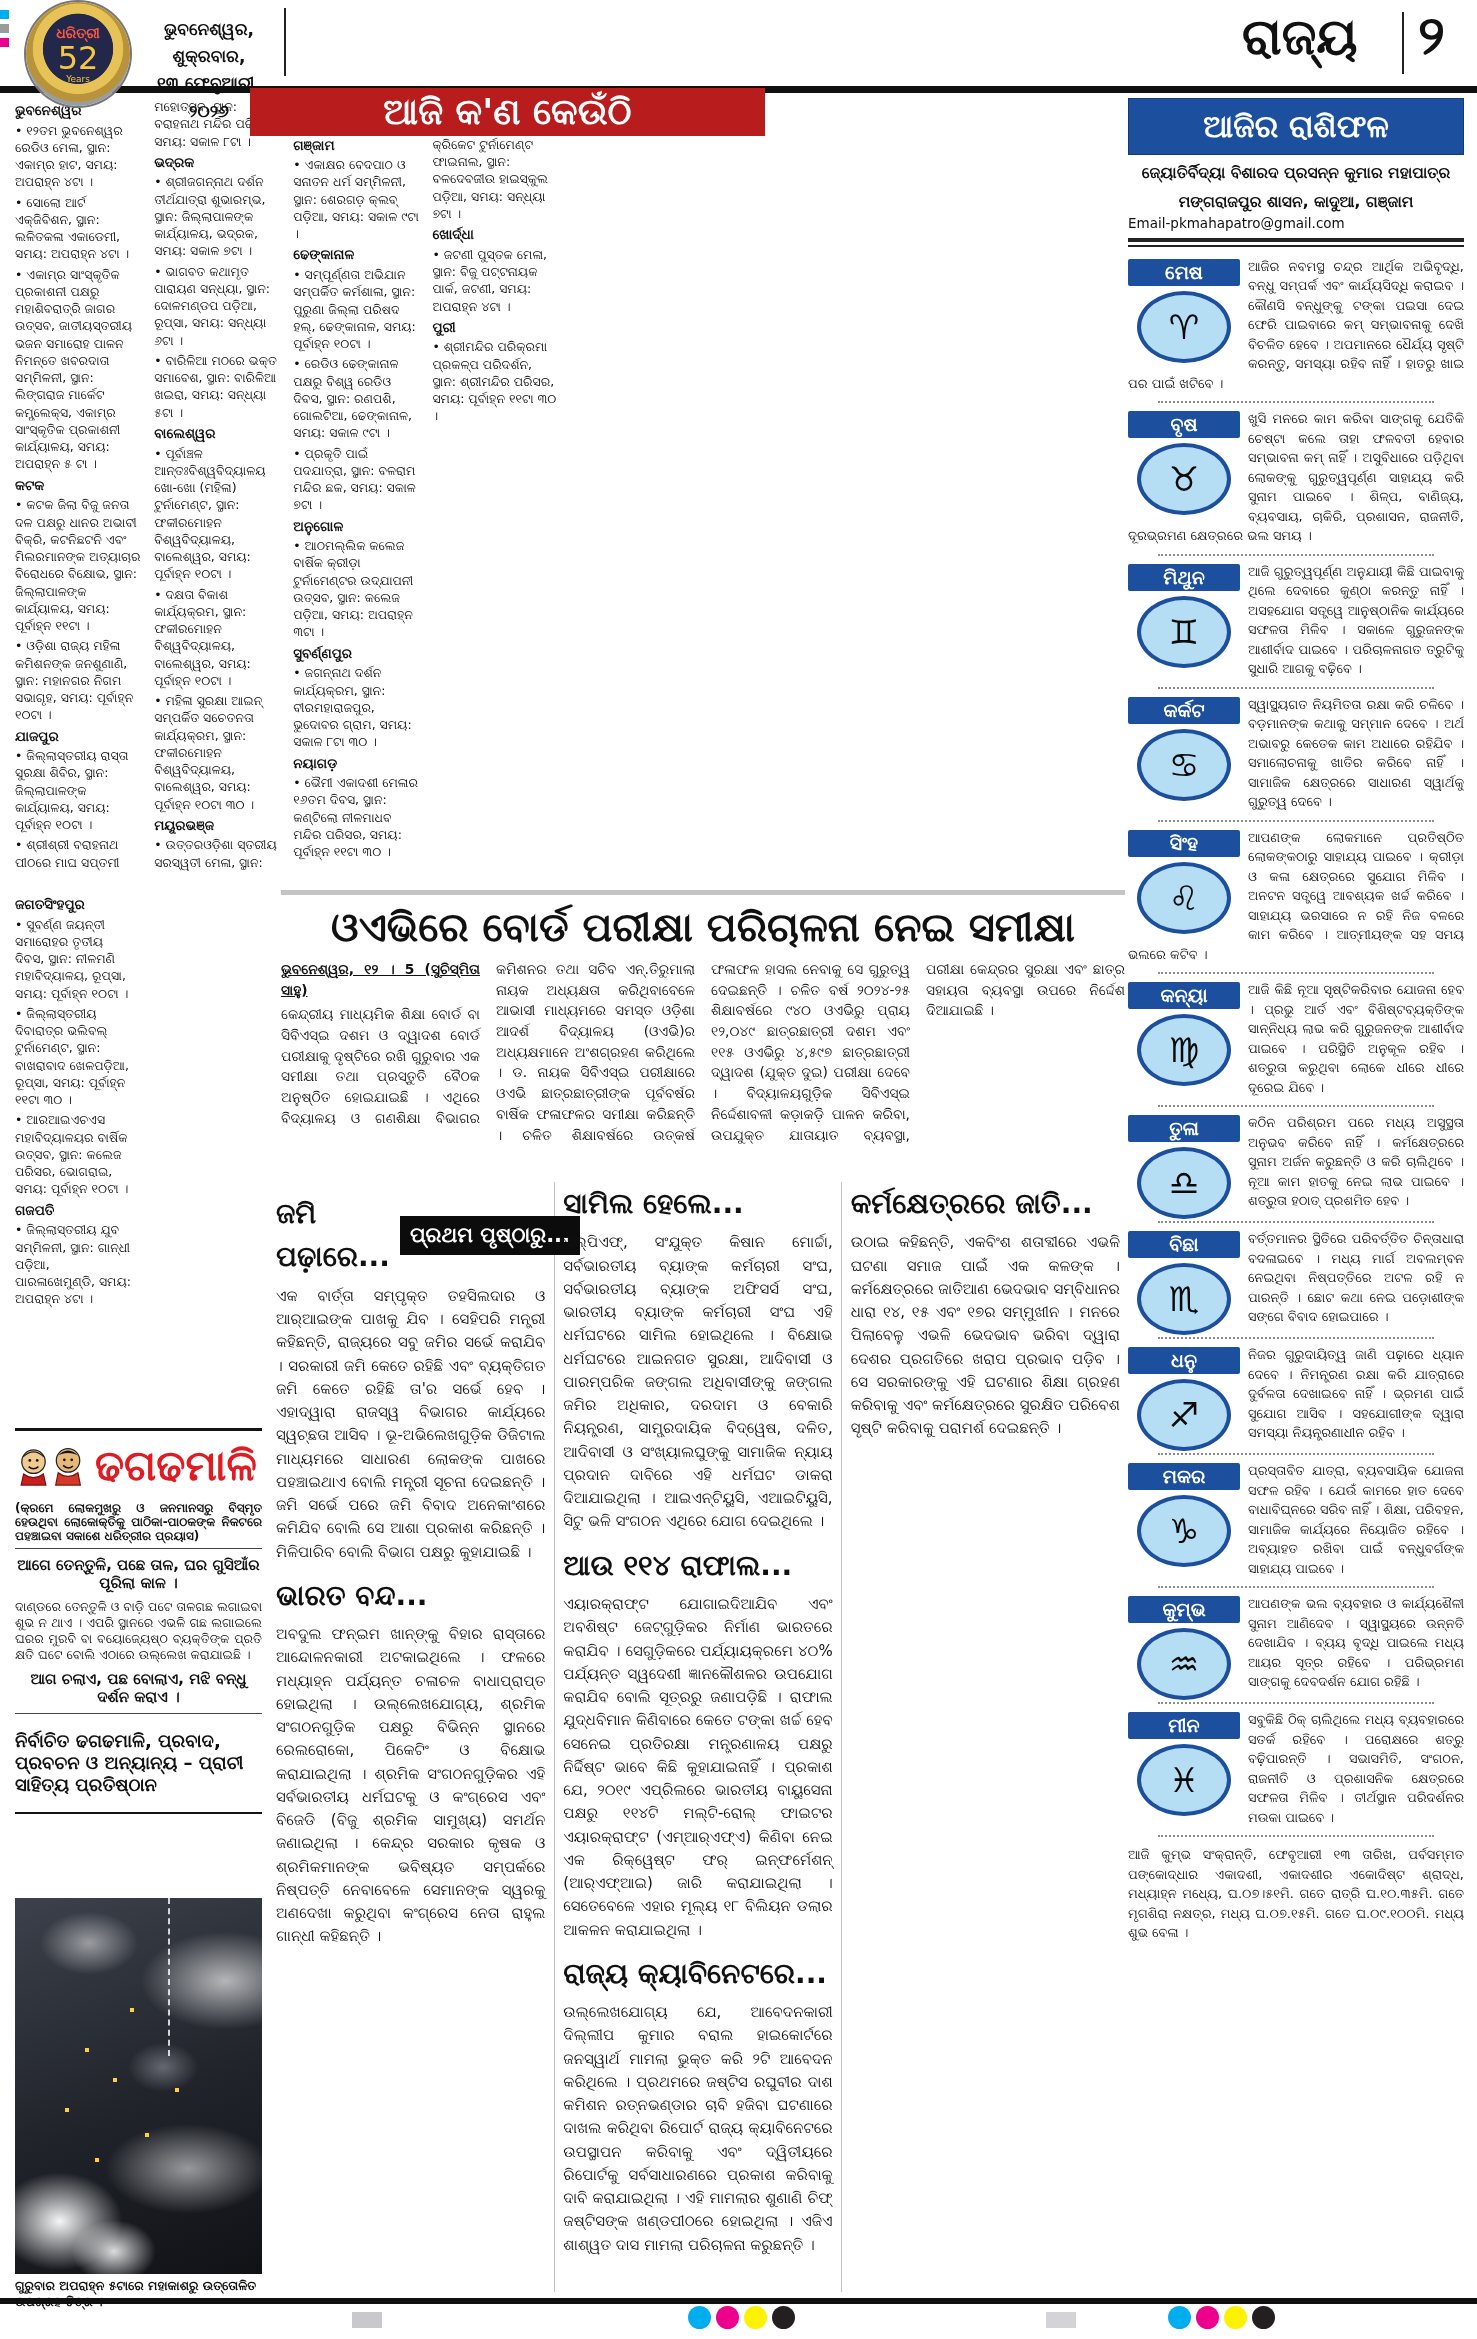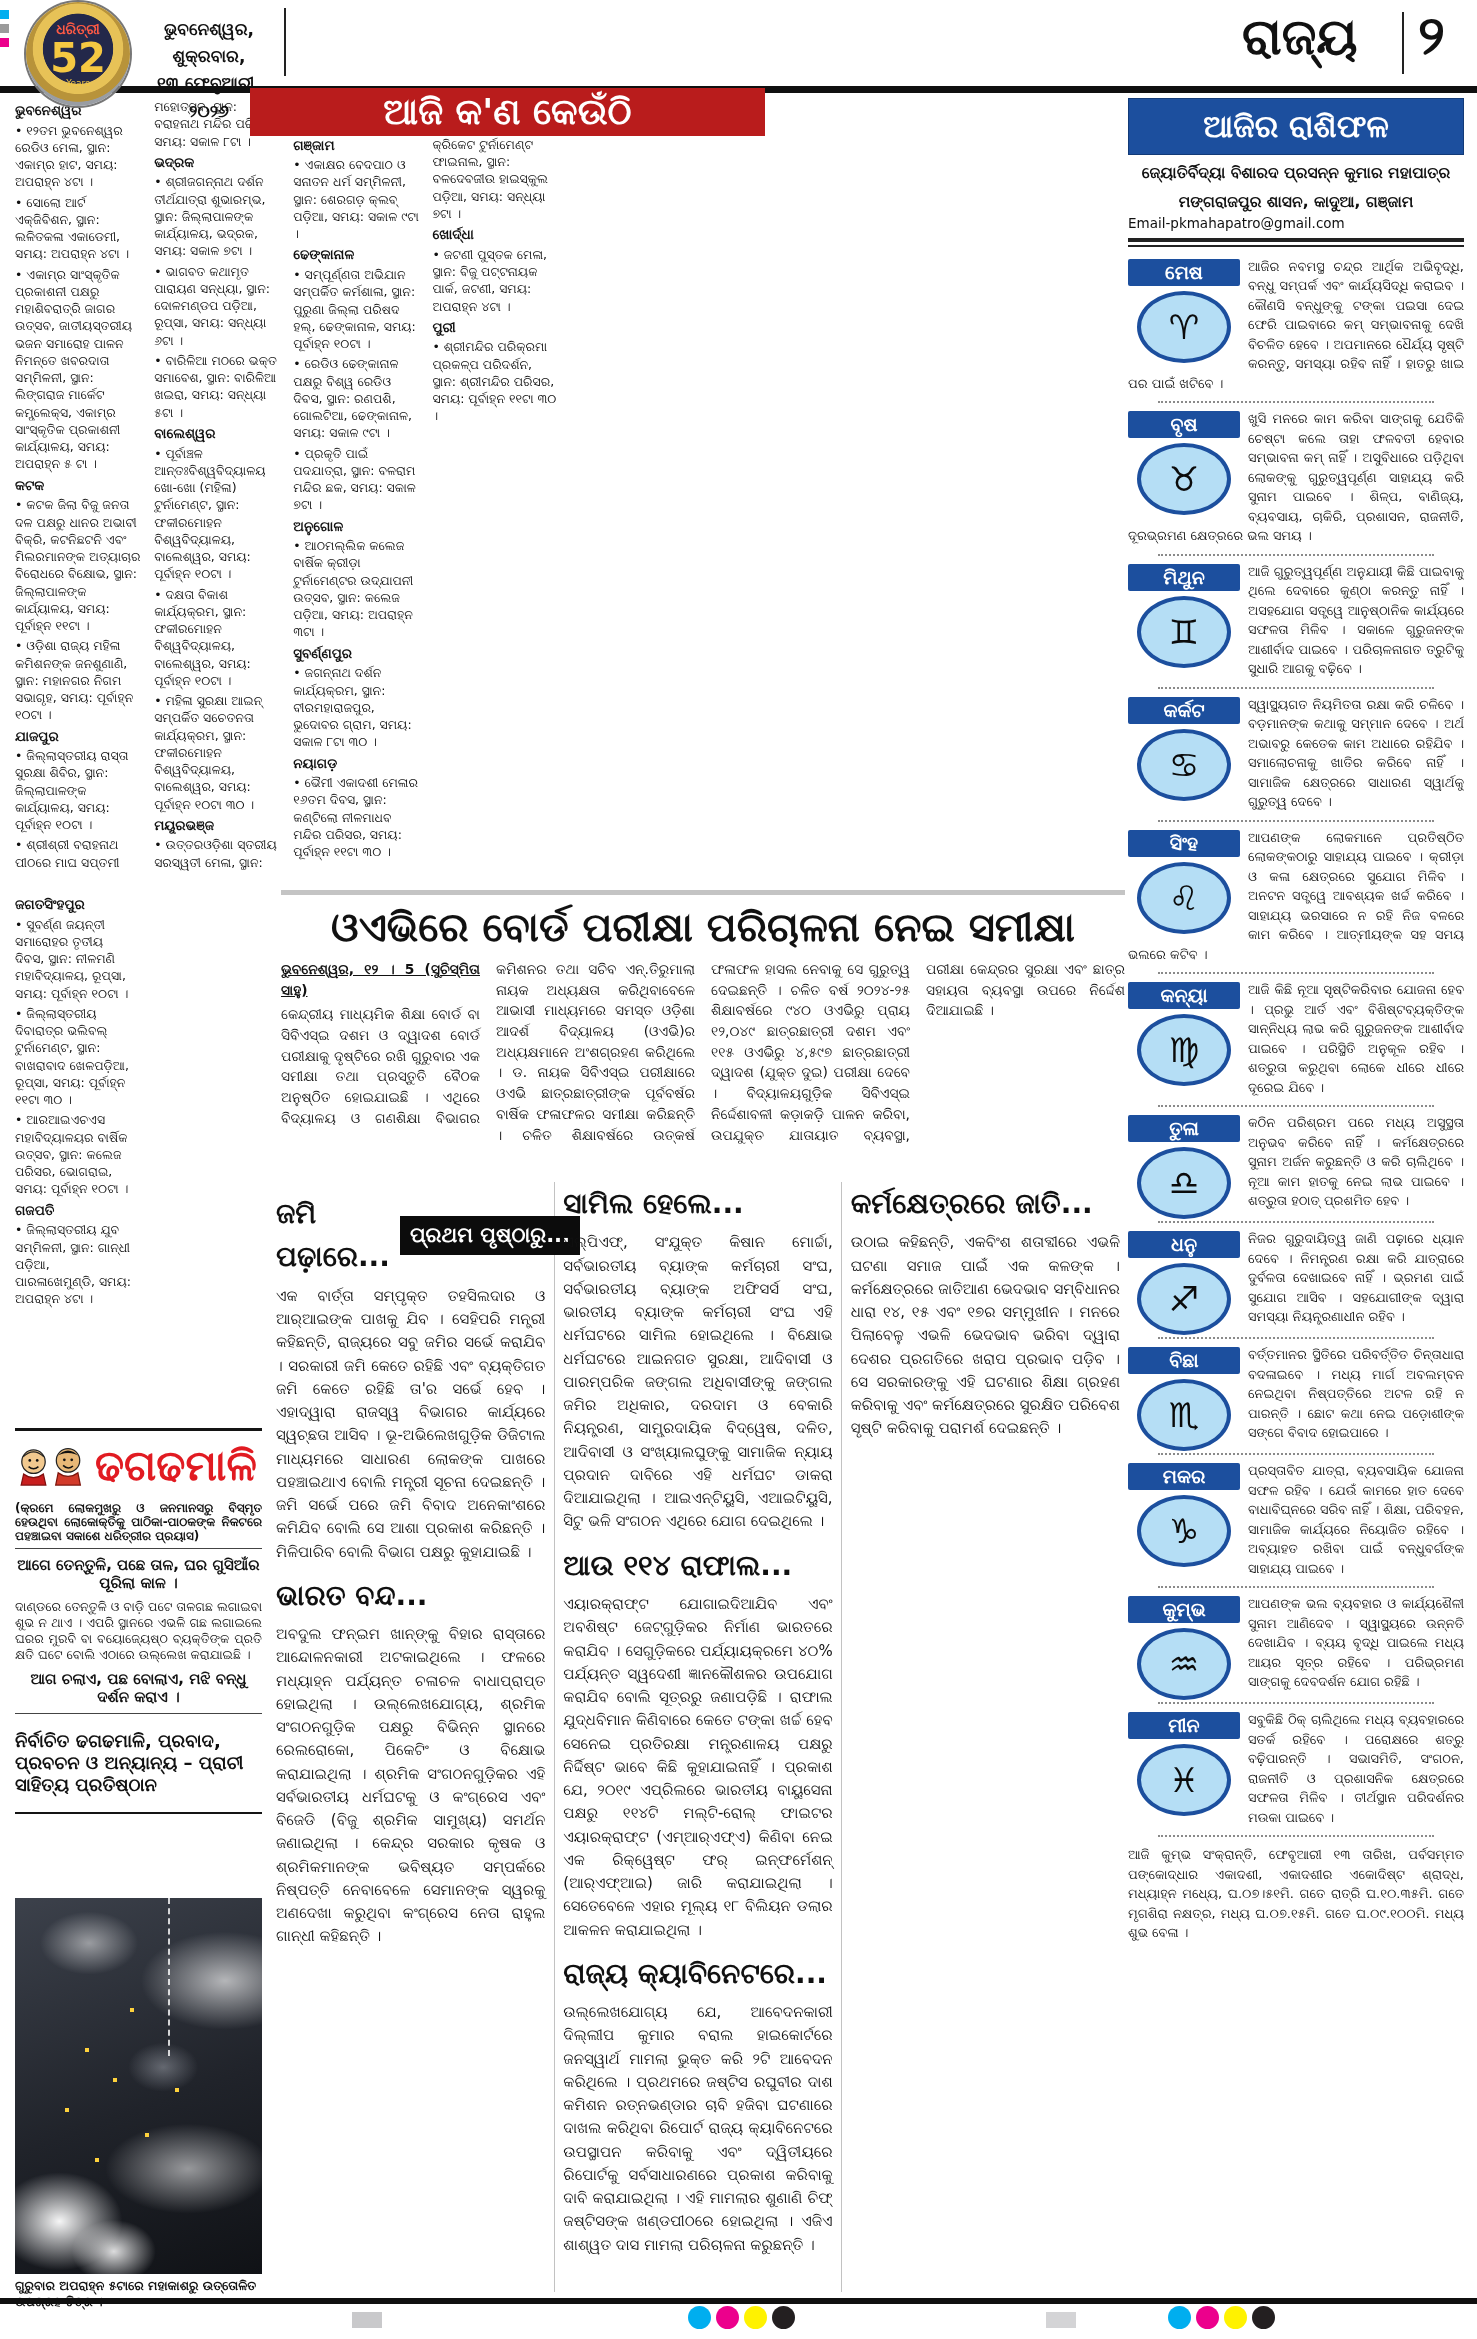--- a/index.html
+++ b/index.html
@@ -5,21 +5,21 @@
   html,body{margin:0;padding:0;background:#f2f2f2;}
   .page{position:relative;width:1477px;height:2339px;background:#ffffff;overflow:hidden;
         font-family:"DejaVu Sans","Liberation Sans",sans-serif;color:#111;}
   
   .masthead{position:absolute;left:0;top:0;width:100%;height:86px;}
   .logo{position:absolute;left:26px;top:2px;width:104px;height:104px;border-radius:50%;
         background:radial-gradient(circle at 50% 45%, #23284a 0 45%, #e7c257 46% 58%, #b8933a 59% 68%, #999da3 69% 100%);
         display:flex;flex-direction:column;align-items:center;justify-content:center;z-index:5;
         box-shadow:0 0 0 2px #777;}
   .logo .l1{color:#ff5a45;font-size:14px;font-weight:bold;}
-  .logo .l2{color:#f5c842;font-size:40px;font-weight:bold;line-height:1;}
+  .logo .l2{color:#f5c842;font-size:32px;font-weight:normal;line-height:1;}
   .logo .l3{color:#f5c842;font-size:9px;}
   .mast-date{position:absolute;left:140px;top:16px;width:138px;text-align:center;
              font-weight:bold;font-size:17px;line-height:1.6;}
   .mast-vline{position:absolute;left:284px;top:8px;width:2px;height:68px;background:#222;}
   .mast-section{position:absolute;left:1242px;top:8px;font-size:50px;font-weight:bold;}
   .mast-vline2{position:absolute;left:1402px;top:12px;width:2px;height:62px;background:#222;}
   .mast-pagenum{position:absolute;left:1418px;top:4px;font-size:54px;font-weight:bold;}
   .top-rule{position:absolute;left:0;top:86px;width:100%;height:7px;background:#101010;}
   .bottom-rule{position:absolute;left:0;top:2298px;width:100%;height:6px;background:#101010;}
   
@@ -325,36 +325,36 @@
           <div class="z-tab">ତୁଳା</div>
           <div class="z-oval">
             <span class="z-glyph">♎</span>
           </div>
         </div>
         <p class="z-text">କଠିନ ପରିଶ୍ରମ ପରେ ମଧ୍ୟ ଅସୁସ୍ଥତା ଅନୁଭବ କରିବେ ନାହିଁ । କର୍ମକ୍ଷେତ୍ରରେ ସୁନାମ ଅର୍ଜନ କରୁଛନ୍ତି ଓ କରି ଚାଲିଥିବେ । ନୂଆ କାମ ହାତକୁ ନେଇ ଲାଭ ପାଇବେ । ଶତ୍ରୁତା ହଠାତ୍ ପ୍ରଶମିତ ହେବ ।</p>
         <div class="z-sep"></div>
       </div>
         <div class="z-entry">
         <div class="z-badge">
+          <div class="z-tab">ବିଛା</div>
+          <div class="z-oval">
+            <span class="z-glyph">♏</span>
+          </div>
+        </div>
+        <p class="z-text">ବର୍ତ୍ତମାନର ସ୍ଥିତିରେ ପରିବର୍ତ୍ତିତ ଚିନ୍ତାଧାରା ବଦଳାଇବେ । ମଧ୍ୟ ମାର୍ଗ ଅବଲମ୍ବନ ନେଇଥିବା ନିଷ୍ପତ୍ତିରେ ଅଟଳ ରହି ନ ପାରନ୍ତି । ଛୋଟ କଥା ନେଇ ପଡ଼ୋଶୀଙ୍କ ସଙ୍ଗେ ବିବାଦ ହୋଇପାରେ ।</p>
+        <div class="z-sep"></div>
+      </div>
+        <div class="z-entry">
+        <div class="z-badge">
           <div class="z-tab">ଧନୁ</div>
           <div class="z-oval">
             <span class="z-glyph">♐</span>
           </div>
         </div>
         <p class="z-text">ନିଜର ଗୁରୁଦାୟିତ୍ୱ ଜାଣି ପଢ଼ାରେ ଧ୍ୟାନ ଦେବେ । ନିମନ୍ତ୍ରଣ ରକ୍ଷା କରି ଯାତ୍ରାରେ ଦୁର୍ବଳତା ଦେଖାଇବେ ନାହିଁ । ଭ୍ରମଣ ପାଇଁ ସୁଯୋଗ ଆସିବ । ସହଯୋଗୀଙ୍କ ଦ୍ୱାରା ସମସ୍ୟା ନିୟନ୍ତ୍ରଣାଧୀନ ରହିବ ।</p>
-        <div class="z-sep"></div>
-      </div>
-        <div class="z-entry">
-        <div class="z-badge">
-          <div class="z-tab">ବିଛା</div>
-          <div class="z-oval">
-            <span class="z-glyph">♏</span>
-          </div>
-        </div>
-        <p class="z-text">ବର୍ତ୍ତମାନର ସ୍ଥିତିରେ ପରିବର୍ତ୍ତିତ ଚିନ୍ତାଧାରା ବଦଳାଇବେ । ମଧ୍ୟ ମାର୍ଗ ଅବଲମ୍ବନ ନେଇଥିବା ନିଷ୍ପତ୍ତିରେ ଅଟଳ ରହି ନ ପାରନ୍ତି । ଛୋଟ କଥା ନେଇ ପଡ଼ୋଶୀଙ୍କ ସଙ୍ଗେ ବିବାଦ ହୋଇପାରେ ।</p>
         <div class="z-sep"></div>
       </div>
         <div class="z-entry">
         <div class="z-badge">
           <div class="z-tab">ମକର</div>
           <div class="z-oval">
             <span class="z-glyph">♑</span>
           </div>
         </div>
         <p class="z-text">ପ୍ରସ୍ତାବିତ ଯାତ୍ରା, ବ୍ୟବସାୟିକ ଯୋଜନା ସଫଳ ରହିବ । ଯେଉଁ କାମରେ ହାତ ଦେବେ ବାଧାବିଘ୍ନରେ ସରିବ ନାହିଁ । ଶିକ୍ଷା, ପରିବହନ, ସାମାଜିକ କାର୍ଯ୍ୟରେ ନିୟୋଜିତ ରହିବେ । ଅବ୍ୟାହତ ରଖିବା ପାଇଁ ବନ୍ଧୁବର୍ଗଙ୍କ ସାହାଯ୍ୟ ପାଇବେ ।</p>

